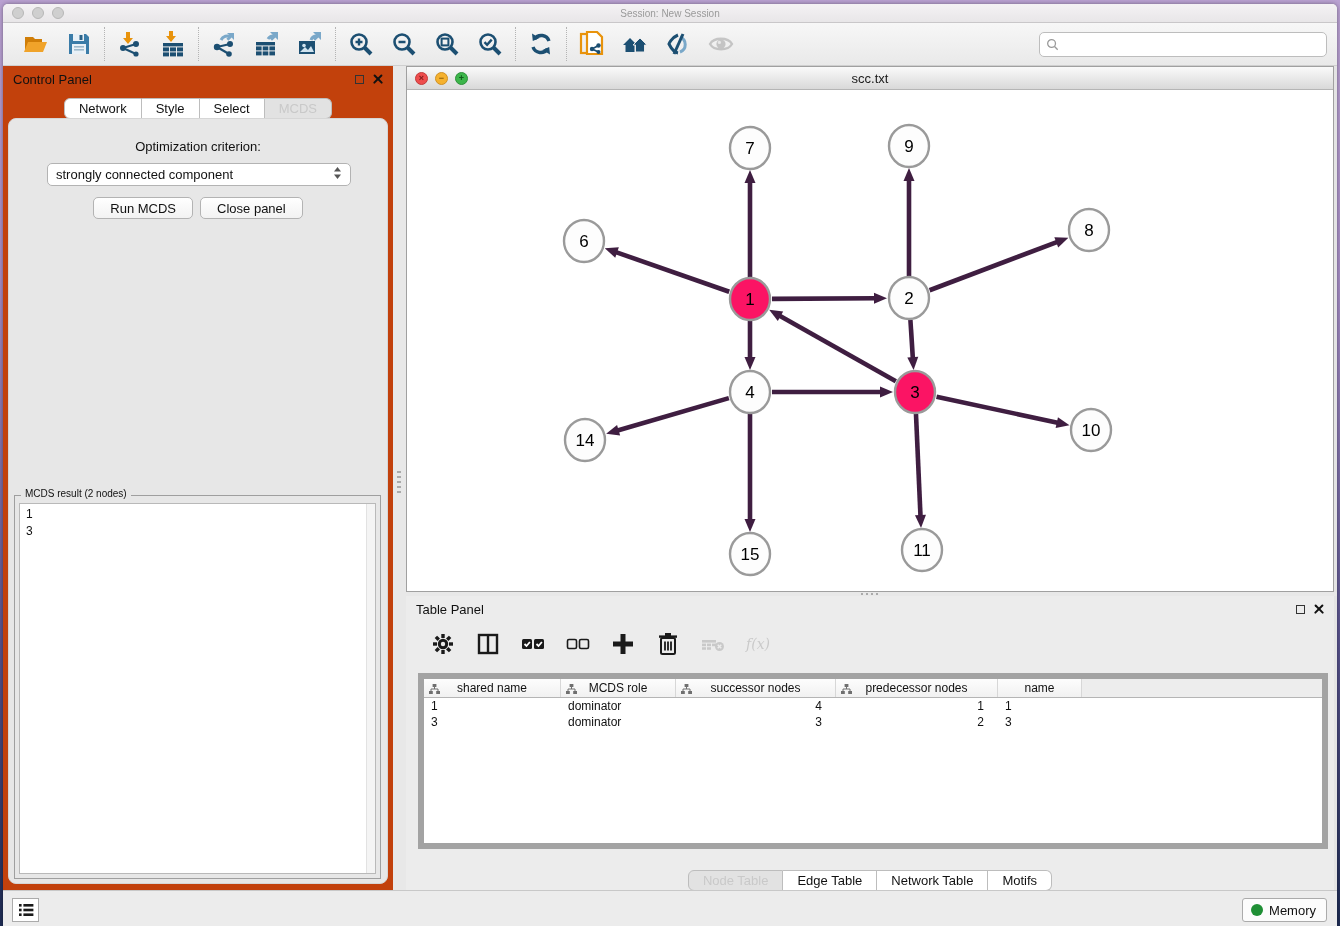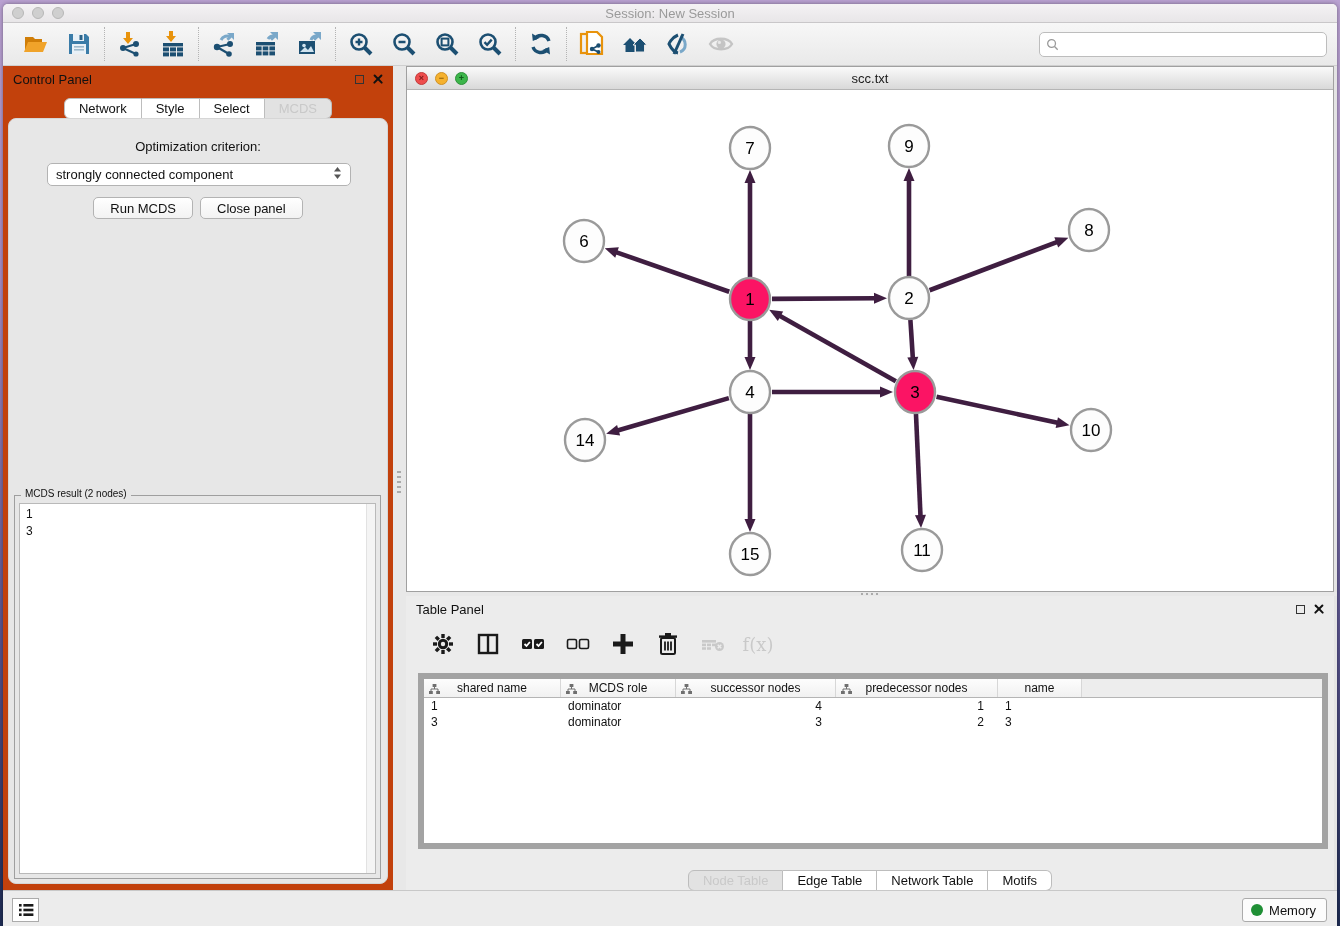--- a/index.html
+++ b/index.html
@@ -12,21 +12,21 @@
     box-shadow:0 0 4px rgba(0,0,0,.4); }
 
   
   .titlebar { position:absolute; top:0; left:0; right:0; height:19px;
     background:linear-gradient(#f4f2f4,#e8e6e8); border-bottom:1px solid #c9c7c9;
     display:flex; align-items:center; }
   .tl-dots { display:flex; gap:8px; margin-left:9px; }
   .tl-dot { width:12px; height:12px; border-radius:50%;
     background:#cfcfcf; border:1px solid #b7b7b7; }
   .win-title { position:absolute; left:0; right:0; text-align:center;
-    font-size:13px; color:#9a9a9a; }
+    font-size:10px; color:#9a9a9a; }
 
   
   .toolbar { position:absolute; top:19px; left:0; right:0; height:43px;
     background:linear-gradient(#f7f7f7,#e9e9e9); border-bottom:1px solid #cfcfcf;
     display:flex; align-items:center; padding-left:8px; }
   .tb-group { display:flex; align-items:center; gap:13px; padding:0 10px; }
   .tb-sep { width:1px; height:34px; border-left:1px dotted #b4b4b4; }
   .tb-btn { width:30px; height:30px; display:flex; align-items:center; justify-content:center; cursor:default; }
   .tb-btn svg { width:26px; height:26px; }
   .disabled { opacity:.42; filter:grayscale(.8); }
@@ -100,21 +100,21 @@
   .tdot.green { background:#3cb54a; border:1px solid #2e913a; color:#0f5c1a; }
   .netframe-name { position:absolute; left:0; right:0; text-align:center; font-size:13px; color:#1a1a1a; }
   .netcanvas { position:absolute; top:24px; left:0; right:0; bottom:0; background:#fff; overflow:hidden; }
 
   
   .tpanel { position:absolute; left:403px; right:3px; top:530px; bottom:0; background:#ececec; }
   .ttoolbar { position:absolute; left:12px; right:12px; top:28px; height:40px;
     display:flex; align-items:center; gap:15px; padding-left:10px; }
   .ttb-btn { width:30px; height:30px; display:flex; align-items:center; justify-content:center; }
   .ttb-btn svg { width:24px; height:24px; }
-  .fx-glyph { font-family:"DejaVu Serif", serif; font-size:18px; color:#9b9b9b; }
+  .fx-glyph { font-family:"DejaVu Serif", serif; font-style:italic; font-size:14px; color:#9b9b9b; }
 
   .datatable { position:absolute; left:12px; right:6px; top:77px; height:176px;
     background:#fff; border:6px solid #a3a3a3; overflow:hidden; }
   .thead { display:flex; height:19px; background:linear-gradient(#fdfdfd,#f1f1f1);
     border-bottom:1px solid #b5b5b5; }
   .th { position:relative; border-right:1px solid #d7d7d7; display:flex;
     align-items:center; justify-content:center; font-size:12px; color:#111; }
   .th .colicon { position:absolute; left:5px; top:4px; }
   .th-fill { flex:1; background:#ededed; }
   .trow { display:flex; height:16px; font-size:12px; color:#111; }

